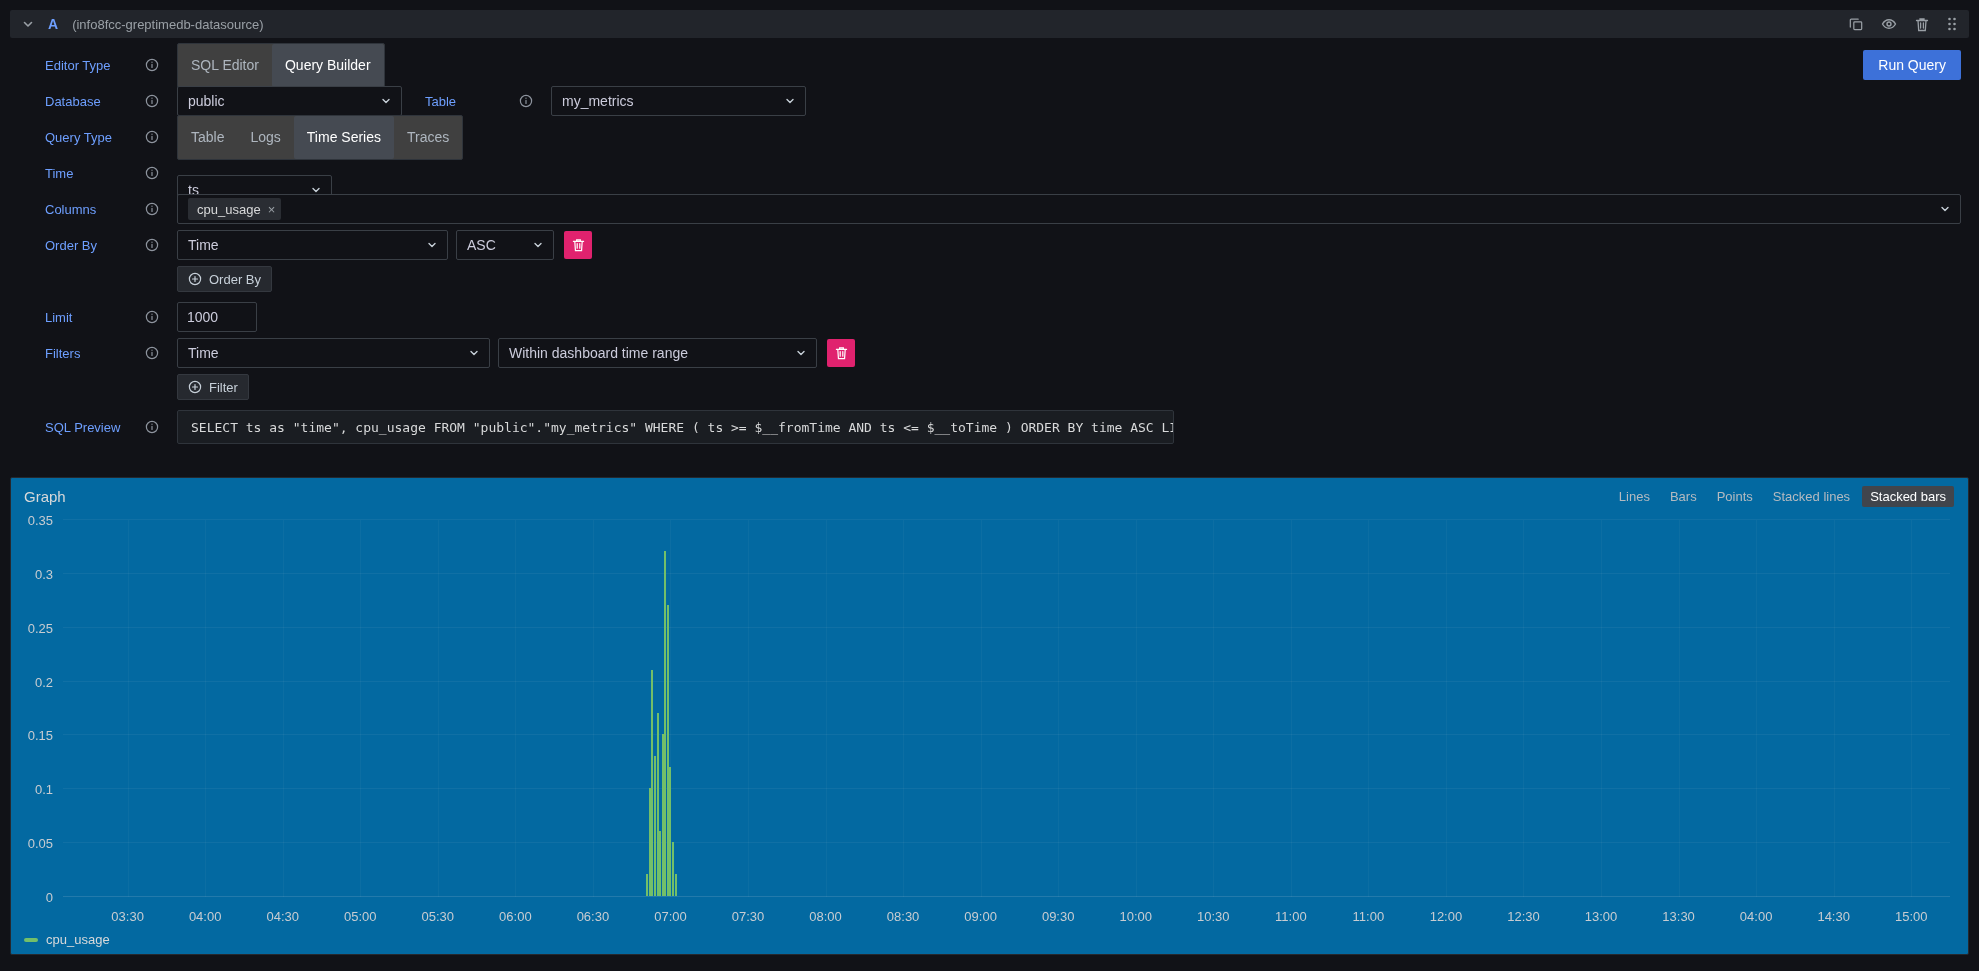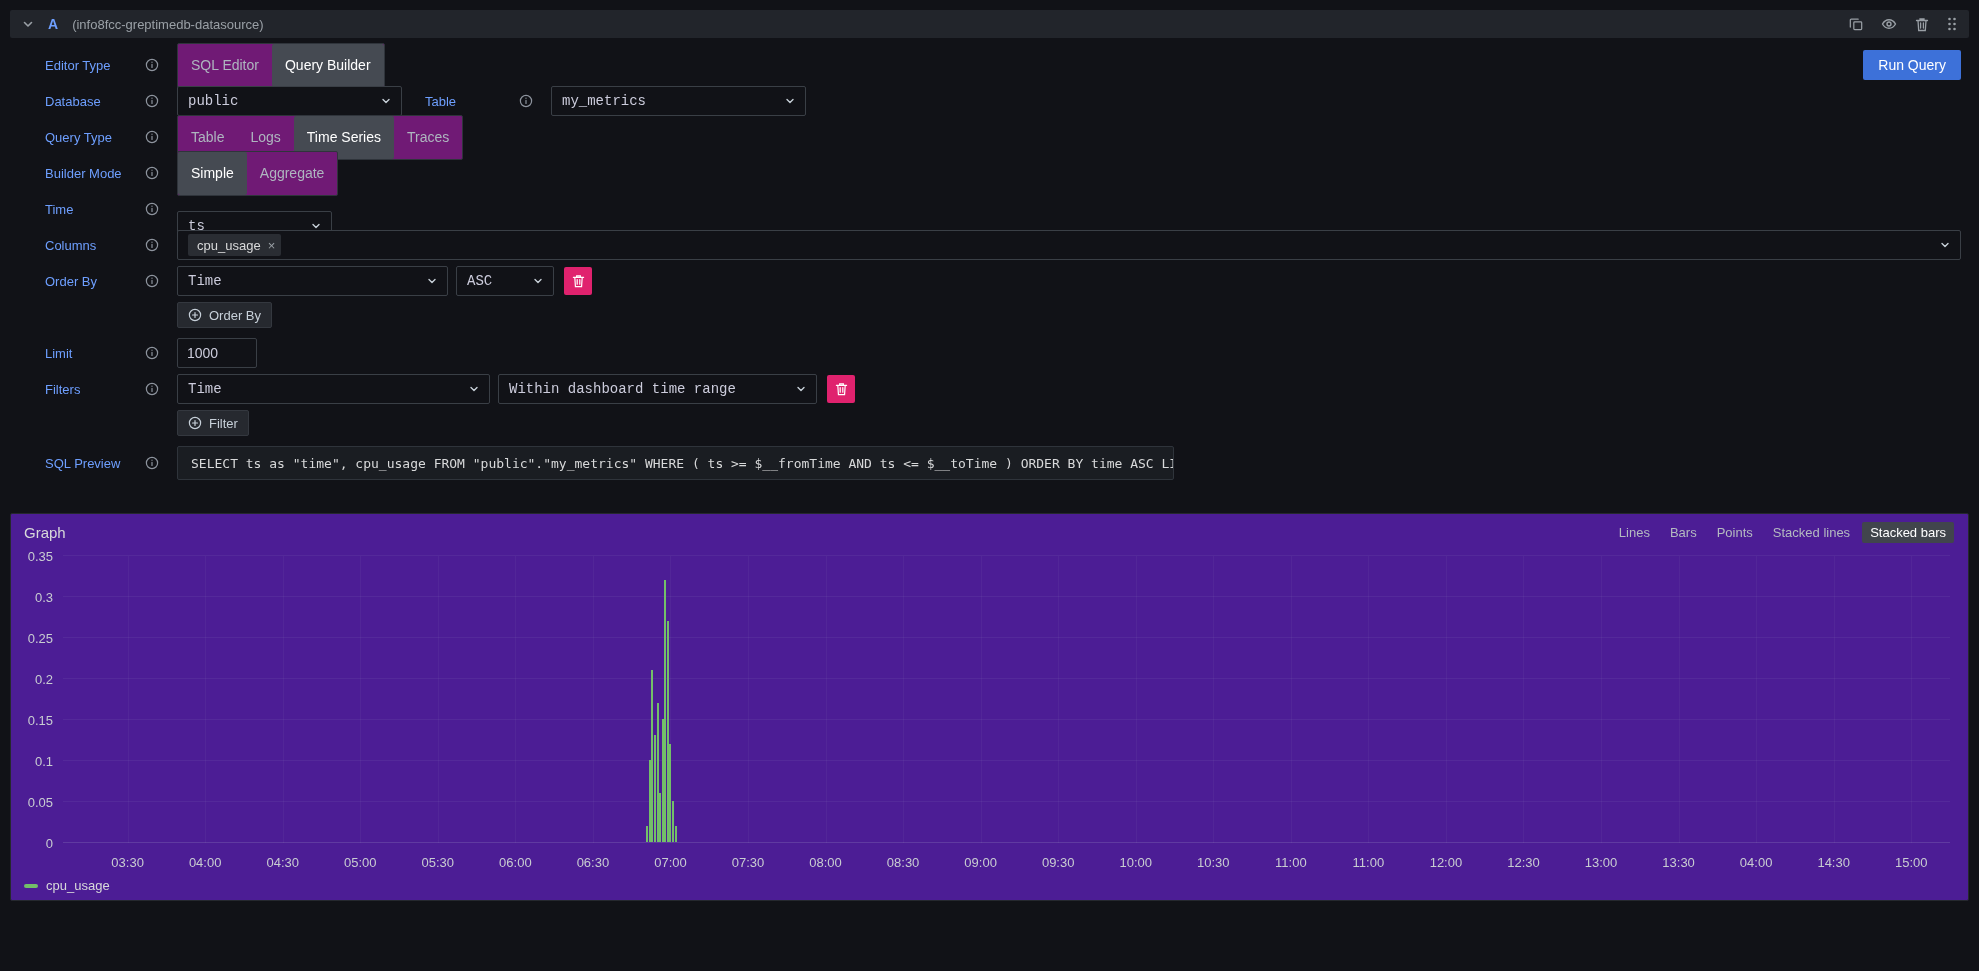--- a/index.html
+++ b/index.html
@@ -35,31 +35,31 @@
     width:132px; min-width:132px; padding-right:18px;
     display:flex; align-items:center; justify-content:space-between;
     color:#6e9fff; font-size:13px; font-weight:500;
   }
   .field-label.inline { width:126px; min-width:126px; margin-left:23px; }
   .label-spacer { width:132px; min-width:132px; }
   .info-icon { line-height:0; cursor:pointer; }
 
   .toggle-group {
     display:flex; align-items:stretch; height:45px;
-    background:#701a75; border:1px solid #2f343b; border-radius:2px; overflow:hidden;
+    background:#404040; border:1px solid #2f343b; border-radius:2px; overflow:hidden;
   }
   .toggle-btn { display:flex; align-items:center; padding:0 13px; font-size:14px; color:#aeb6bf; cursor:pointer; white-space:nowrap; }
   .toggle-btn.selected { background:#454a52; color:#ffffff; border-radius:2px; }
 
   .select {
     height:30px; background:#111217; border:1px solid #3a3f46; border-radius:2px;
     display:flex; align-items:center; justify-content:space-between;
     padding:0 9px 0 10px; font-size:14px; color:#ccccdc; cursor:pointer;
   }
-  .select-value { white-space:nowrap;font-family:Liberation Mono, monospace; }
+  .select-value { white-space:nowrap; }
   .chevron { line-height:0; margin-left:8px; }
   .w225{width:225px;} .w233{width:255px;} .w155{width:155px;margin-top:34px;}
   .w271{width:271px;} .w98{width:98px;} .w313{width:313px;} .w319{width:319px;}
   .mr8{margin-right:8px;} .flex1{flex:1;}
 
   .chip {
     display:flex; align-items:center; gap:7px; height:22px;
     padding:0 6px 0 9px; background:#2a2d33; border-radius:2px;
     font-size:13px; color:#d8d9da;
   }
@@ -93,22 +93,22 @@
   
   .actions { margin:36px 10px 0 10px; display:flex; gap:8px; }
   .btn-secondary {
     height:30px; display:flex; align-items:center; gap:8px; padding:0 12px;
     background:#282b31; border:1px solid #34383f; border-radius:2px;
     color:#e0e2e6; font-size:14px; font-weight:500;
   }
 
   
   .panel {
-    position:relative; margin:33px 10px 4px 10px; height:388px;
-    background:#4c1d95; border:1px solid #25282e; border-radius:2px;
+    position:relative; margin:33px 10px 4px 10px; height:478px;
+    background:#0369a1; border:1px solid #25282e; border-radius:2px;
   }
   .panel-header { position:absolute; top:8px; left:13px; right:14px; display:flex; justify-content:space-between; align-items:center; }
   .panel-title { font-size:15px; font-weight:500; color:#d8d9da; }
   .mode-group { display:flex; gap:4px; align-items:center; }
   .mode-btn { padding:3px 8px; font-size:13px; color:#b4bac0; border-radius:2px; cursor:pointer; white-space:nowrap; }
   .mode-btn.selected { background:#41454c; color:#ffffff; }
 
   .plot { position:absolute; left:52px; right:18px; top:42px; bottom:57px; }
   .gridline-h { position:absolute; left:0; right:0; height:1px; background:rgba(204,212,222,0.07); pointer-events:none; }
   .gridline-h.zero { background:rgba(204,212,222,0.16); }
@@ -234,35 +234,20 @@
         </span>
       </div>
       <div class="toggle-group">
           <div class="toggle-btn">Table</div>
           <div class="toggle-btn">Logs</div>
           <div class="toggle-btn selected">Time Series</div>
           <div class="toggle-btn">Traces</div>
         </div>
     </div>
 
-    <div class="row">
-      <div class="field-label">
-        <span>Builder Mode</span>
-        <span class="info-icon">
-          <svg width="14" height="14" viewBox="0 0 14 14" fill="none" stroke="#8e949e" stroke-width="1.2" stroke-linecap="round">
-              <circle cx="7" cy="7" r="5.6"></circle>
-              <path d="M7 6.3v3.2M7 4.1v.2"></path>
-            </svg>
-        </span>
-      </div>
-      <div class="toggle-group">
-          <div class="toggle-btn selected">Simple</div>
-          <div class="toggle-btn">Aggregate</div>
-        </div>
-    </div>
 
     <div class="row">
       <div class="field-label">
         <span>Time</span>
         <span class="info-icon">
           <svg width="14" height="14" viewBox="0 0 14 14" fill="none" stroke="#8e949e" stroke-width="1.2" stroke-linecap="round">
               <circle cx="7" cy="7" r="5.6"></circle>
               <path d="M7 6.3v3.2M7 4.1v.2"></path>
             </svg>
         </span>

